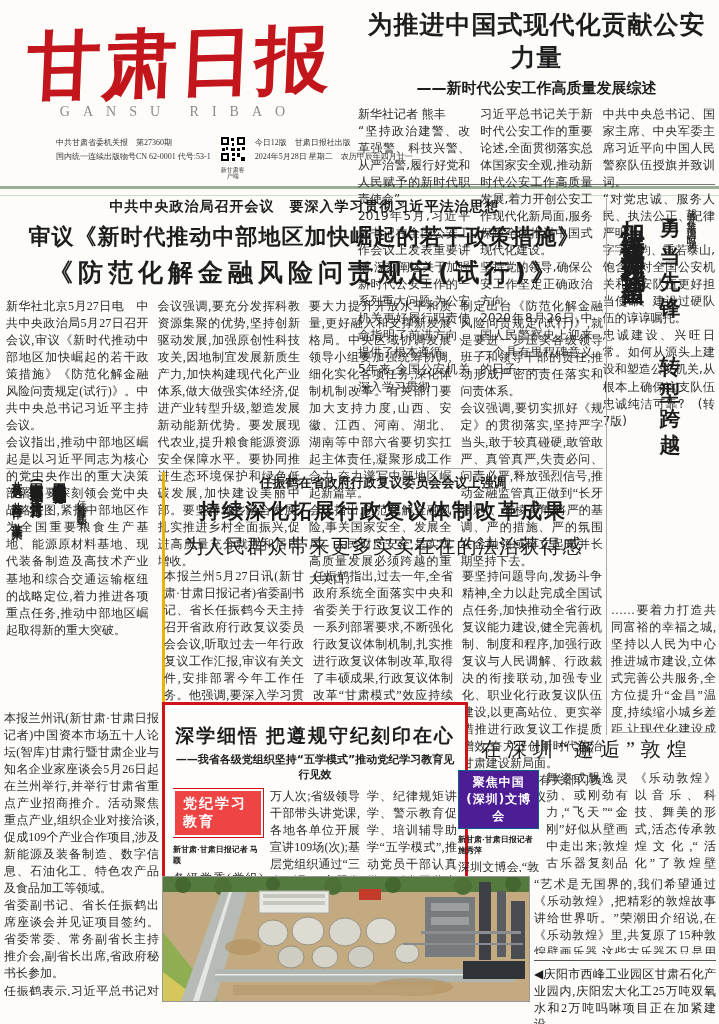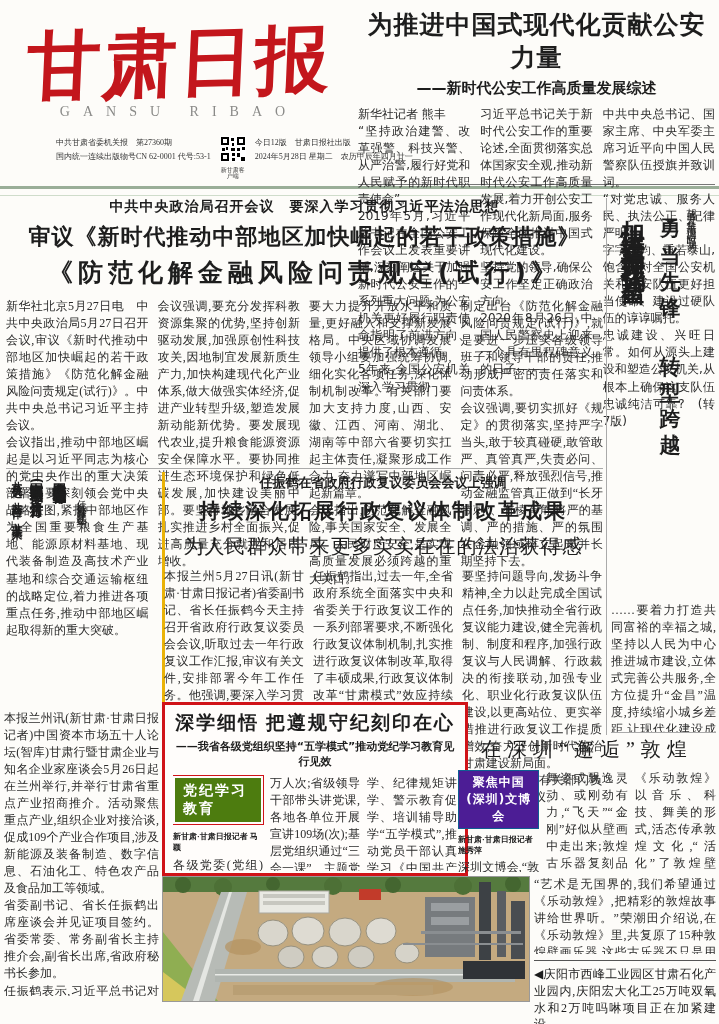--- a/index.html
+++ b/index.html
@@ -54,25 +54,25 @@
   #forum .slogan{font-size:11px;font-weight:bold;letter-spacing:2px;margin-left:4px;}
   #forum .body-text{margin-top:8px;height:286px;}
   
   #fuyi{position:absolute;left:164px;top:474px;width:438px;height:224px;}
   #fuyi .kicker{font-size:13px;font-weight:bold;text-align:center;}
   #fuyi .h1{font-size:21px;font-weight:bold;text-align:center;margin-top:5px;letter-spacing:2px;}
   #fuyi .h2{font-size:20px;font-weight:normal;text-align:center;margin-top:8px;letter-spacing:1px;}
   #fuyi .cols{margin-top:8px;height:118px;column-count:3;column-gap:9px;}
   
   #discipline{position:absolute;left:162px;top:702px;width:284px;height:158px;
-        border:3px solid #d01318;background:#fffdfb;padding:5px 8px;}
+        border:3px solid #d01318;background:#fffdfb;padding:18px 8px;}
   #discipline .h1{font-size:19px;font-weight:bold;text-align:center;letter-spacing:2px;}
   #discipline .h2{font-size:11px;font-weight:bold;text-align:center;margin-top:3px;}
   #discipline .grid{display:grid;grid-template-columns:1fr 1fr 1fr;gap:7px;margin-top:6px;height:96px;overflow:hidden;}
-  #badge-red{display:inline-block;background:#4d7c0f;color:#fff;font-weight:bold;
+  #badge-red{display:inline-block;background:#ef4444;color:#fff;font-weight:bold;
         font-size:14px;letter-spacing:2px;padding:4px 8px;outline:1px solid #d01318;outline-offset:2px;margin:3px 2px 0 2px;}
   #discipline .byline{font-size:8px;font-weight:bold;margin:9px 0 4px 0;}
   
   #dunhuang{position:absolute;left:458px;top:736px;width:258px;height:136px;}
   #dunhuang .h1{font-size:20px;font-weight:normal;text-align:center;letter-spacing:6px;}
   #dunhuang .grid{display:grid;grid-template-columns:1fr 1fr 1fr;gap:7px;margin-top:7px;height:102px;overflow:hidden;}
   #badge-blue{display:block;background:#4c1d95;color:#fff;font-weight:bold;font-size:12px;
         letter-spacing:1px;padding:3px 4px;text-align:center;border:1px solid #0f5e92;}
   #dunhuang .byline{font-size:8px;font-weight:bold;margin:5px 0 3px 0;}
   

